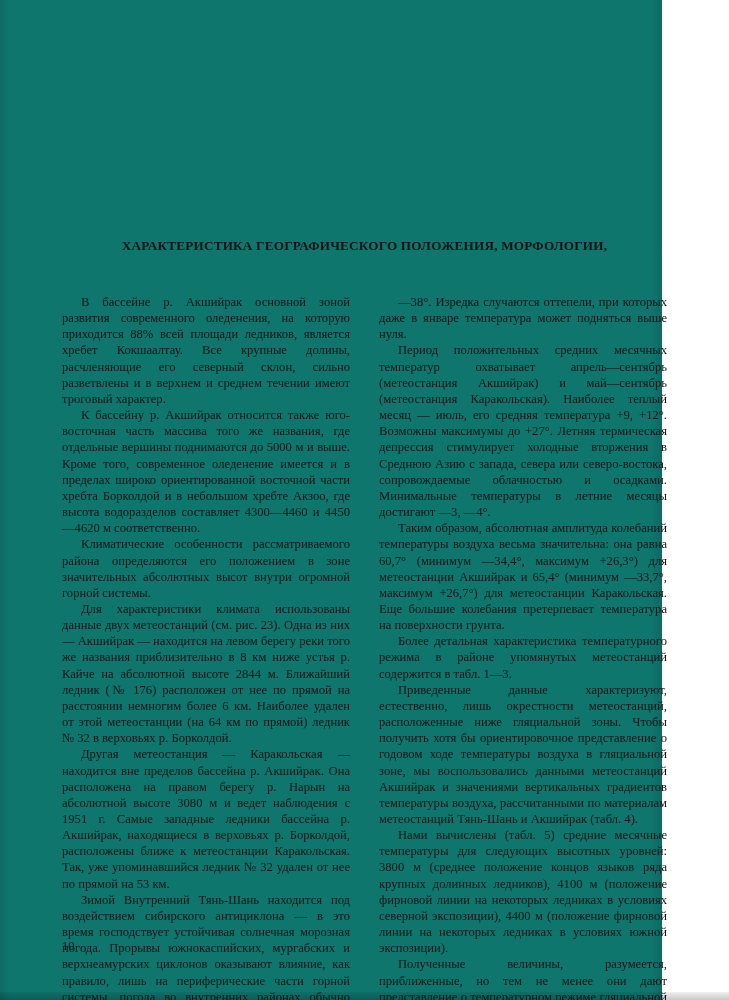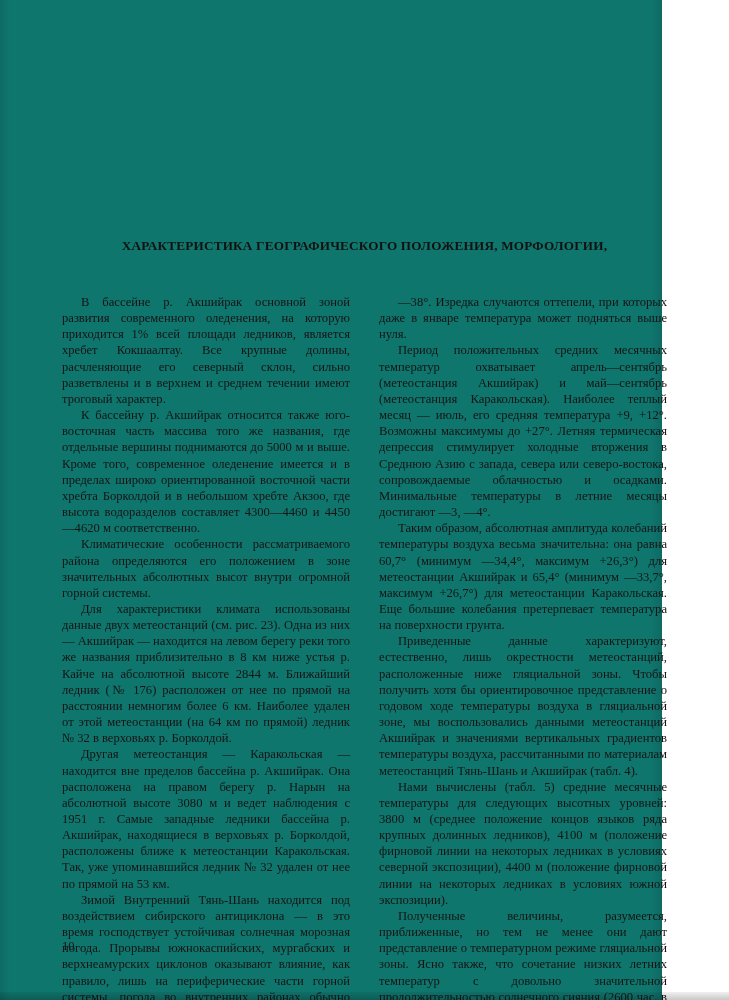--- a/index.html
+++ b/index.html
@@ -106,32 +106,33 @@
 
   <div class="page-inner">
 
     <div class="heading">
       <span>ХАРАКТЕРИСТИКА ГЕОГРАФИЧЕСКОГО ПОЛОЖЕНИЯ, МОРФОЛОГИИ,</span>
     </div>
 
     <div class="columns">
 
       <div class="col">
-        <p>В бассейне р. Акшийрак основной зоной развития современного оледенения, на которую приходится 1% всей площади ледников, является хребет Кокшаалтау. Все крупные долины, расчленяющие его северный склон, сильно разветвлены и в верхнем и среднем течении имеют троговый характер.</p>
+        <p>В бассейне р. Акшийрак основной зоной развития современного оледенения, на которую приходится 88% всей площади ледников, является хребет Кокшаалтау. Все крупные долины, расчленяющие его северный склон, сильно разветвлены и в верхнем и среднем течении имеют троговый характер.</p>
         <p>К бассейну р. Акшийрак относится также юго-восточная часть массива того же названия, где отдельные вершины поднимаются до 5000 м и выше. Кроме того, современное оледенение имеется и в пределах широко ориентированной восточной части хребта Борколдой и в небольшом хребте Акзоо, где высота водоразделов составляет 4300—4460 и 4450—4620 м соответственно.</p>
         <p>Климатические особенности рассматриваемого района определяются его положением в зоне значительных абсолютных высот внутри огромной горной системы.</p>
         <p>Для характеристики климата использованы данные двух метеостанций (см. рис. 23). Одна из них — Акшийрак — находится на левом берегу реки того же названия приблизительно в 8 км ниже устья р. Кайче на абсолютной высоте 2844 м. Ближайший ледник (№ 176) расположен от нее по прямой на расстоянии немногим более 6 км. Наиболее удален от этой метеостанции (на 64 км по прямой) ледник № 32 в верховьях р. Борколдой.</p>
         <p>Другая метеостанция — Каракольская — находится вне пределов бассейна р. Акшийрак. Она расположена на правом берегу р. Нарын на абсолютной высоте 3080 м и ведет наблюдения с 1951 г. Самые западные ледники бассейна р. Акшийрак, находящиеся в верховьях р. Борколдой, расположены ближе к метеостанции Каракольская. Так, уже упоминавшийся ледник № 32 удален от нее по прямой на 53 км.</p>
         <p>Зимой Внутренний Тянь-Шань находится под воздействием сибирского антициклона — в это время господствует устойчивая солнечная морозная погода. Прорывы южнокаспийских, мургабских и верхнеамурских циклонов оказывают влияние, как правило, лишь на периферические части горной системы, погода во внутренних районах обычно существенно не меняется. Средние январские температуры равны —15, —20°, минимальные температуры в отдельные годы составляют —35,</p>
       </div>
 
       <div class="col">
         <p>—38°. Изредка случаются оттепели, при которых даже в январе температура может подняться выше нуля.</p>
         <p>Период положительных средних месячных температур охватывает апрель—сентябрь (метеостанция Акшийрак) и май—сентябрь (метеостанция Каракольская). Наиболее теплый месяц — июль, его средняя температура +9, +12°. Возможны максимумы до +27°. Летняя термическая депрессия стимулирует холодные вторжения в Среднюю Азию с запада, севера или северо-востока, сопровождаемые облачностью и осадками. Минимальные температуры в летние месяцы достигают —3, —4°.</p>
         <p>Таким образом, абсолютная амплитуда колебаний температуры воздуха весьма значительна: она равна 60,7° (минимум —34,4°, максимум +26,3°) для метеостанции Акшийрак и 65,4° (минимум —33,7°, максимум +26,7°) для метеостанции Каракольская. Еще большие колебания претерпевает температура на поверхности грунта.</p>
+        <p>Более детальная характеристика температурного режима в районе упомянутых метеостанций содержится в табл. 1—3.</p>
         <p>Приведенные данные характеризуют, естественно, лишь окрестности метеостанций, расположенные ниже гляциальной зоны. Чтобы получить хотя бы ориентировочное представление о годовом ходе температуры воздуха в гляциальной зоне, мы воспользовались данными метеостанций Акшийрак и значениями вертикальных градиентов температуры воздуха, рассчитанными по материалам метеостанций Тянь-Шань и Акшийрак (табл. 4).</p>
         <p>Нами вычислены (табл. 5) средние месячные температуры для следующих высотных уровней: 3800 м (среднее положение концов языков ряда крупных долинных ледников), 4100 м (положение фирновой линии на некоторых ледниках в условиях северной экспозиции), 4400 м (положение фирновой линии на некоторых ледниках в условиях южной экспозиции).</p>
         <p>Полученные величины, разумеется, приближенные, но тем не менее они дают представление о температурном режиме гляциальной зоны. Ясно также, что сочетание низких летних температур с довольно значительной продолжительностью солнечного сияния (2600 час. в год по данным</p>
       </div>
 
     </div>
   </div>
 
   <div class="folio">10</div>
   <div class="rule"></div>

